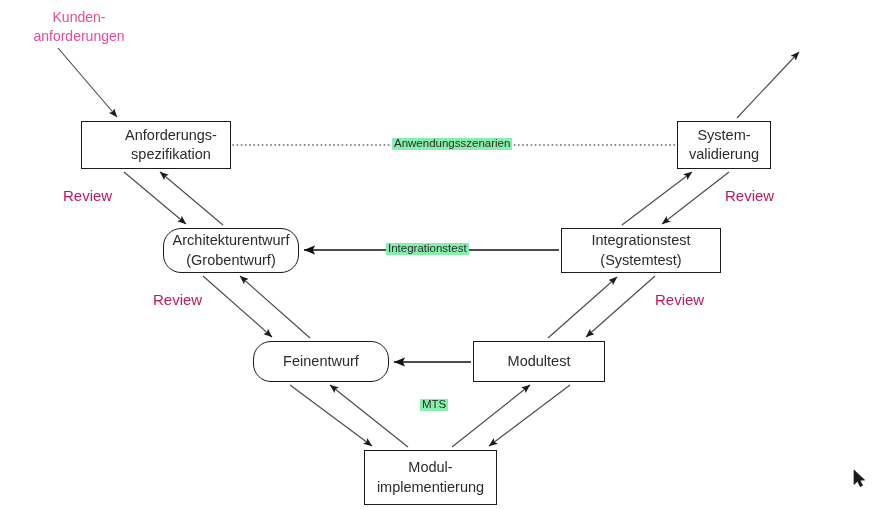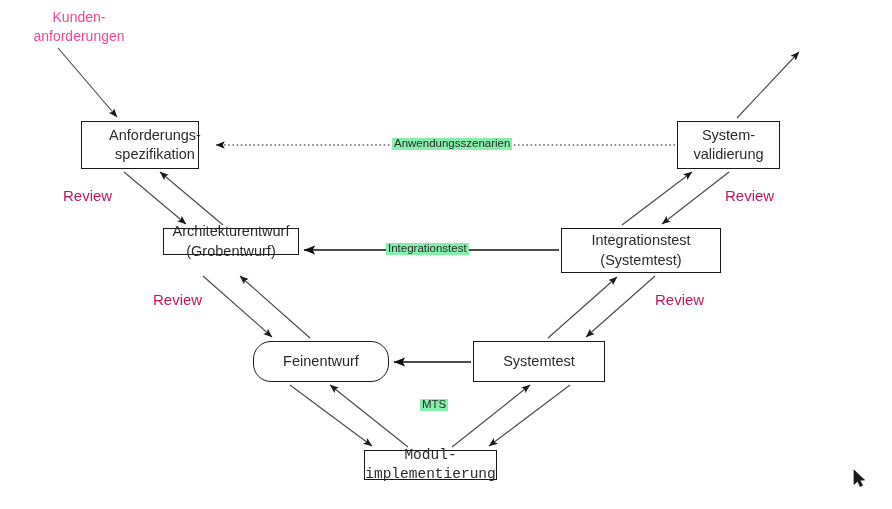--- a/index.html
+++ b/index.html
@@ -124,37 +124,37 @@
       <line x1="559" y1="250" x2="304" y2="250" stroke="#111111" stroke-width="1.4" marker-end="url(#ahs)"></line>
 
       <line x1="471" y1="362" x2="394" y2="362" stroke="#111111" stroke-width="1.4" marker-end="url(#ahs)"></line>
     </g>
   </svg>
 
   <div class="ext-label" style="left:14px; top:8px; width:130px;">Kunden-
 anforderungen</div>
 
 
-  <div class="node" style="left:81px; top:121px; width:118px; height:48px;padding-left:30px;">Anforderungs-
+  <div class="node" style="left:81px; top:121px; width:150px; height:48px;padding-left:30px;">Anforderungs-
 spezifikation</div>
 
-  <div class="node" style="left:677px; top:121px; width:103px; height:48px;">System-
+  <div class="node" style="left:677px; top:121px; width:94px; height:48px;">System-
 validierung</div>
 
-  <div class="node" style="left:163px; top:228px; width:136px; height:27px;">Architekturentwurf
+  <div class="node" style="left:163px; top:228px; width:136px; height:45px;border-radius:18px;">Architekturentwurf
 (Grobentwurf)</div>
 
   <div class="node" style="left:561px; top:228px; width:160px; height:45px;">Integrationstest
 (Systemtest)</div>
 
   <div class="node" style="left:253px; top:341px; width:136px; height:41px;border-radius:18px;">Feinentwurf</div>
 
-  <div class="node" style="left:473px; top:341px; width:132px; height:41px;">Systemtest</div>
+  <div class="node" style="left:473px; top:341px; width:132px; height:41px;">Modultest</div>
 
-  <div class="node" style="left:364px; top:450px; width:133px; height:30px;font-family:Liberation Mono, monospace;">Modul-
+  <div class="node" style="left:364px; top:450px; width:133px; height:55px;">Modul-
 implementierung</div>
 
   <div class="edge-label" style="left:392px; top:138px;">Anwendungsszenarien</div>
 
   <div class="edge-label" style="left:386px; top:243px;">Integrationstest</div>
 
   <div class="edge-label" style="left:420px; top:355px;margin-top:44px;">MTS</div>
 
   <div class="review-label" style="left:63px; top:188px;">Review</div>
 

